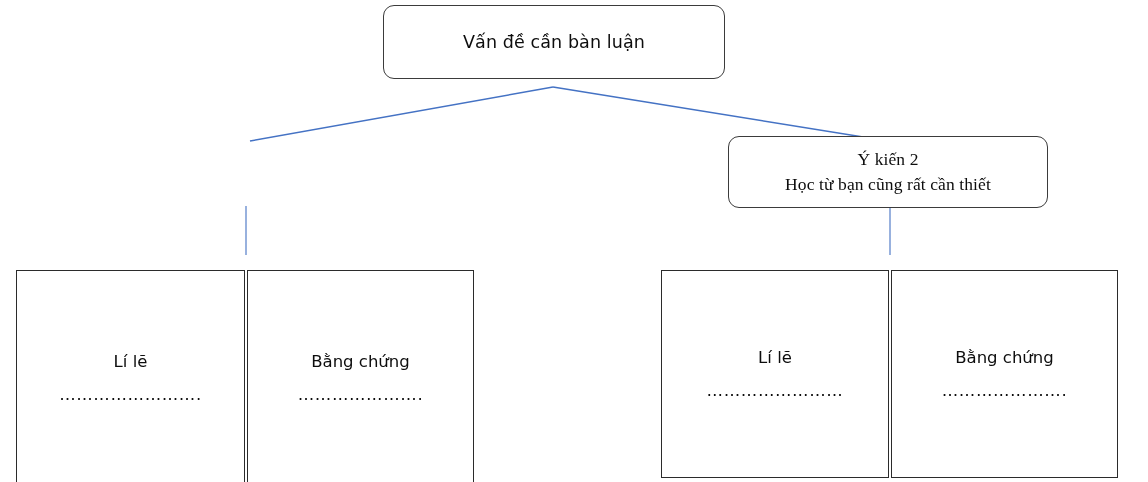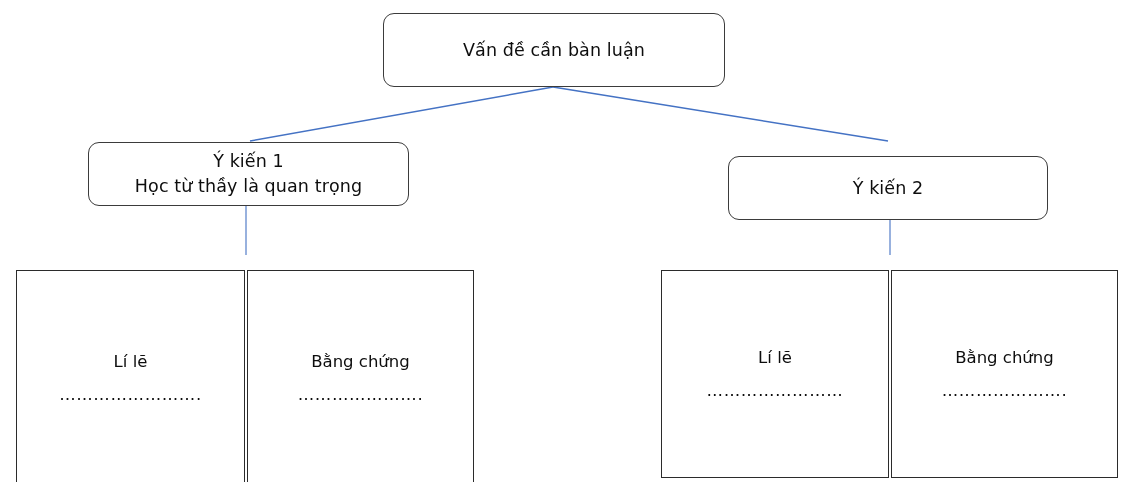--- a/index.html
+++ b/index.html
@@ -43,35 +43,36 @@
   .node .line {
     color: #0d0d0d;
     font-size: 17.5px;
     line-height: 1.42;
     letter-spacing: 0.1px;
     white-space: nowrap;
   }
 
   #node-topic {
     left: 383px;
-    top: 13px;
+    top: 5px;
     width: 342px;
     height: 74px;
   }
   #node-opinion-1 {
     left: 88px;
     top: 142px;
     width: 321px;
     height: 64px;
   }
   #node-opinion-2 {
     left: 728px;
-    top: 156px;
+    top: 136px;
     width: 320px;
-    height: 64px;
+    height: 72px;
+    font-family: Liberation Serif, serif;
   }
 
   
   .detail-box {
     position: absolute;
     box-sizing: border-box;
     background: #ffffff;
     border: 1.6px solid #2b2b2b;
     display: flex;
     flex-direction: column;
@@ -140,27 +141,24 @@
     <line x1="553" y1="87" x2="250" y2="141" stroke="#4472C4" stroke-width="1.5"></line>
     <line x1="553" y1="87" x2="888" y2="141" stroke="#4472C4" stroke-width="1.5"></line>
     <line x1="246" y1="206" x2="246" y2="255" stroke="#8DA9DB" stroke-width="1.8"></line>
     <line x1="890" y1="206" x2="890" y2="255" stroke="#8DA9DB" stroke-width="1.8"></line>
   </svg>
 
   <div class="node" id="node-topic">
     <span class="line">Vấn đề cần bàn luận</span>
   </div>
 
-  <div class="node" id="node-opinion-1">
-    <span class="line">Ý kiến 1</span>
-    <span class="line">Học từ thầy là quan trọng</span>
-  </div>
 
   <div class="node" id="node-opinion-2">
     <span class="line">Ý kiến 2</span>
+    <span class="line">Học từ bạn cũng rất cần thiết</span>
   </div>
 
   <div class="detail-box" id="detail-reason-1">
     <span class="detail-title">Lí lẽ</span>
     <span class="detail-dots">…………………….</span>
   </div>
 
   <div class="detail-box" id="detail-evidence-1">
     <span class="detail-title">Bằng chứng</span>
     <span class="detail-dots">………………….</span>

